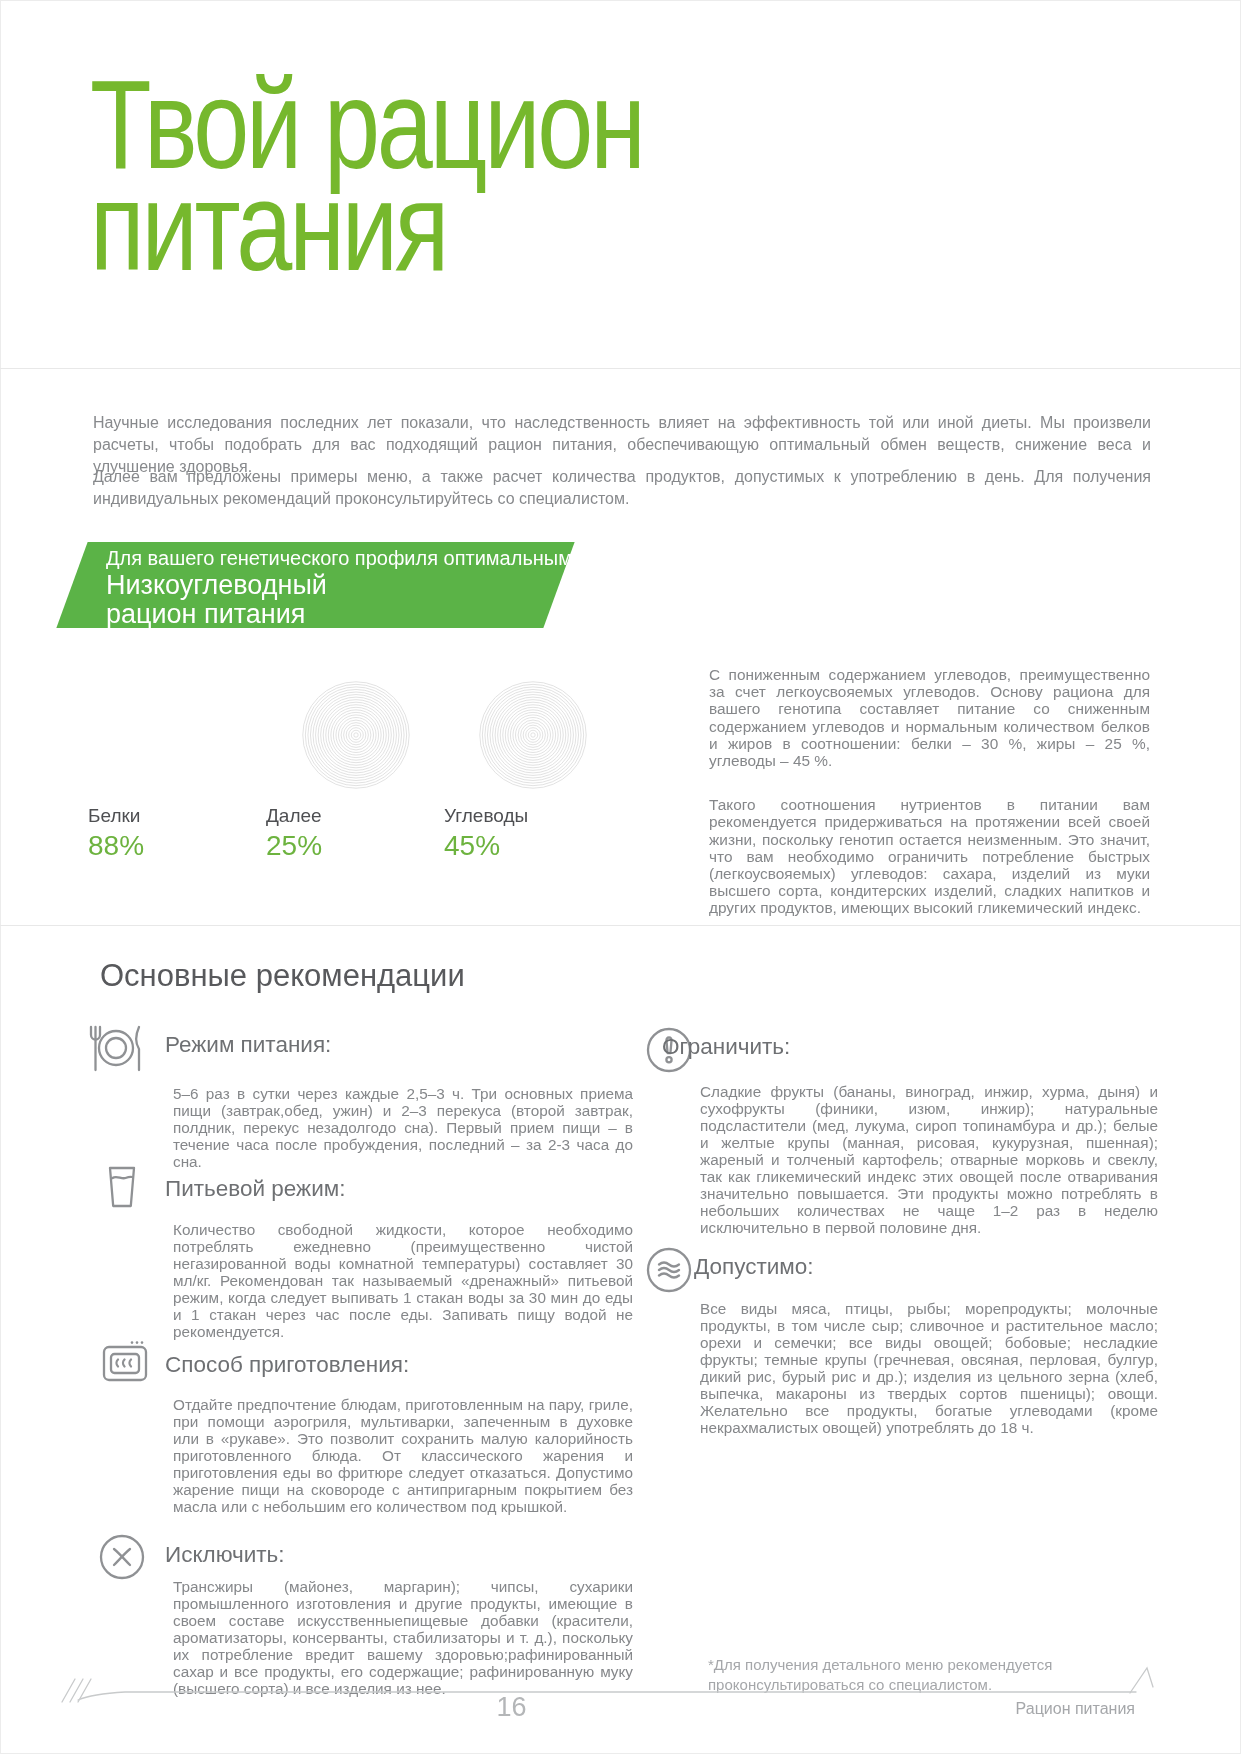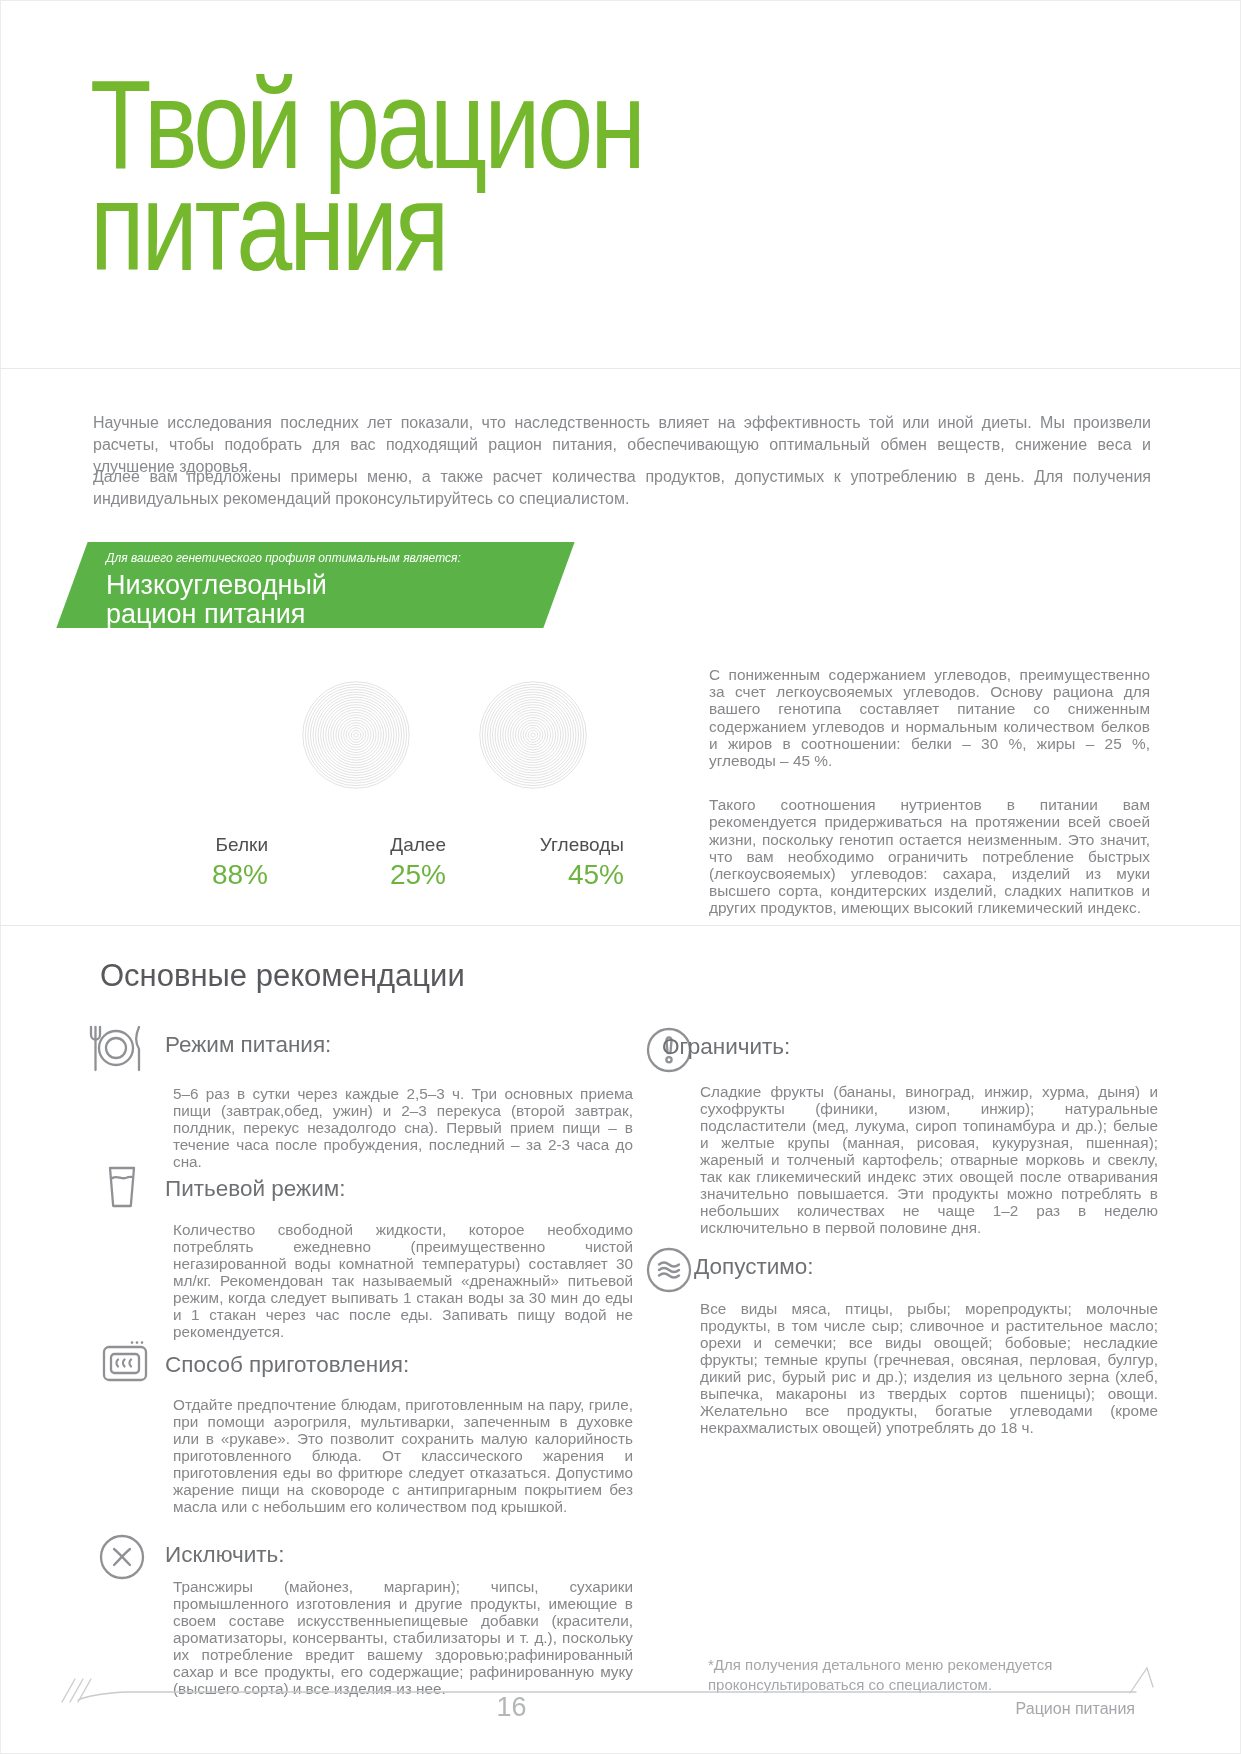--- a/index.html
+++ b/index.html
@@ -13,27 +13,27 @@
   .doc-title{
     left:90px; top:74px; color:#76b82d; font-size:126px; line-height:102px;
     letter-spacing:-4px; transform:scaleX(.80); transform-origin:0 0; white-space:nowrap;
   }
   .rule{left:0; width:1241px; height:1px; background:#e8e8e8;}
   
   .intro-p{left:93px; width:1058px; font-size:16px; line-height:22px; color:#87898c; text-align:justify; margin:0;}
   
   .banner-bg{left:72px; top:542px; width:487px; height:86px; background:#5bb347; transform:skewX(-20deg);}
   .banner-text{left:106px; top:548px; color:#ffffff;}
-  .banner-kicker{font-size:12px; line-height:20px; margin:0 4px 3px 0;font-style:italic;}
+  .banner-kicker{font-size:20px; line-height:20px; margin:0 4px 3px 0;}
   .banner-big{font-size:27px; line-height:29px; margin:0;}
   
   .rings-svg{left:280px; top:668px;}
   .rings-svg circle{fill:none; stroke:#dadada; stroke-width:.8;}
   
-  .macro{top:834px; width:180px; text-align:right;}
+  .macro{top:805px; width:180px; text-align:left;}
   .macro .lbl{font-size:19px; color:#4e4f52; line-height:22px;}
   .macro .val{font-size:28px; color:#6db33f; line-height:34px; margin-top:2px;}
   
   .desc{left:692px; top:666px; width:458px; font-size:15.4px; line-height:17.2px; color:#85878a; text-align:justify;}
   .desc p{margin:0 0 27px 17px;}
   
   .rec-heading{left:100px; top:958px; font-size:31px; color:#58595c;}
   .sec-title{font-size:22.5px; color:#6e7073; white-space:nowrap;}
   .sec-body{font-size:15.3px; line-height:17px; color:#85878a; text-align:justify; margin:8px;}
   .col-l .sec-title{left:165px;}

